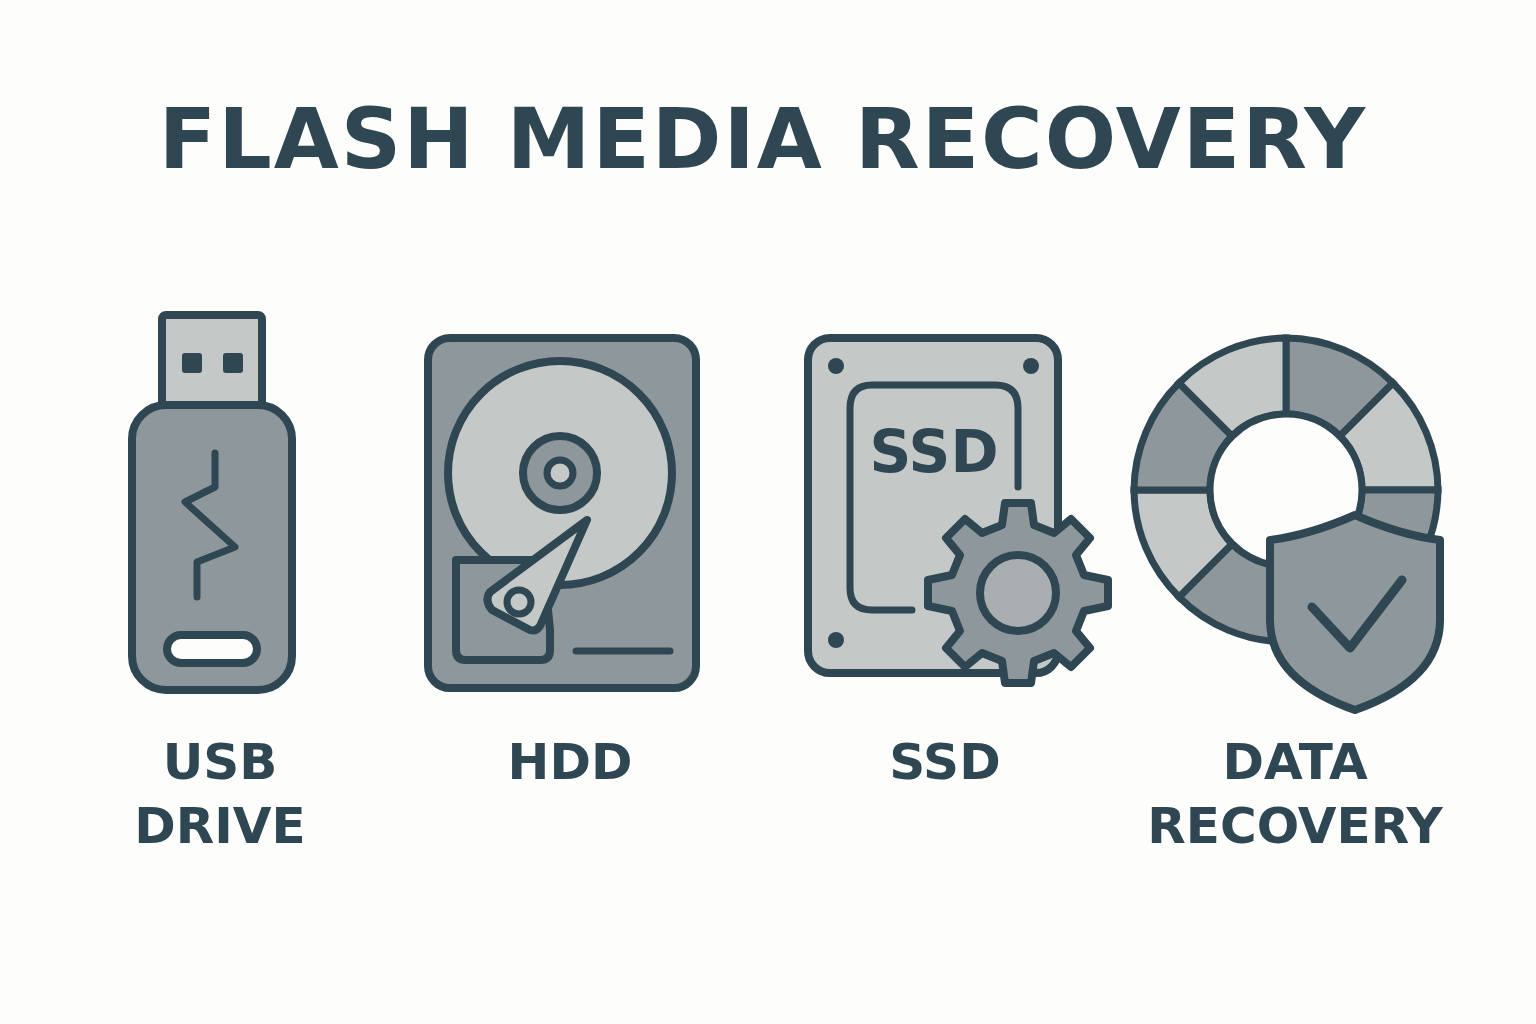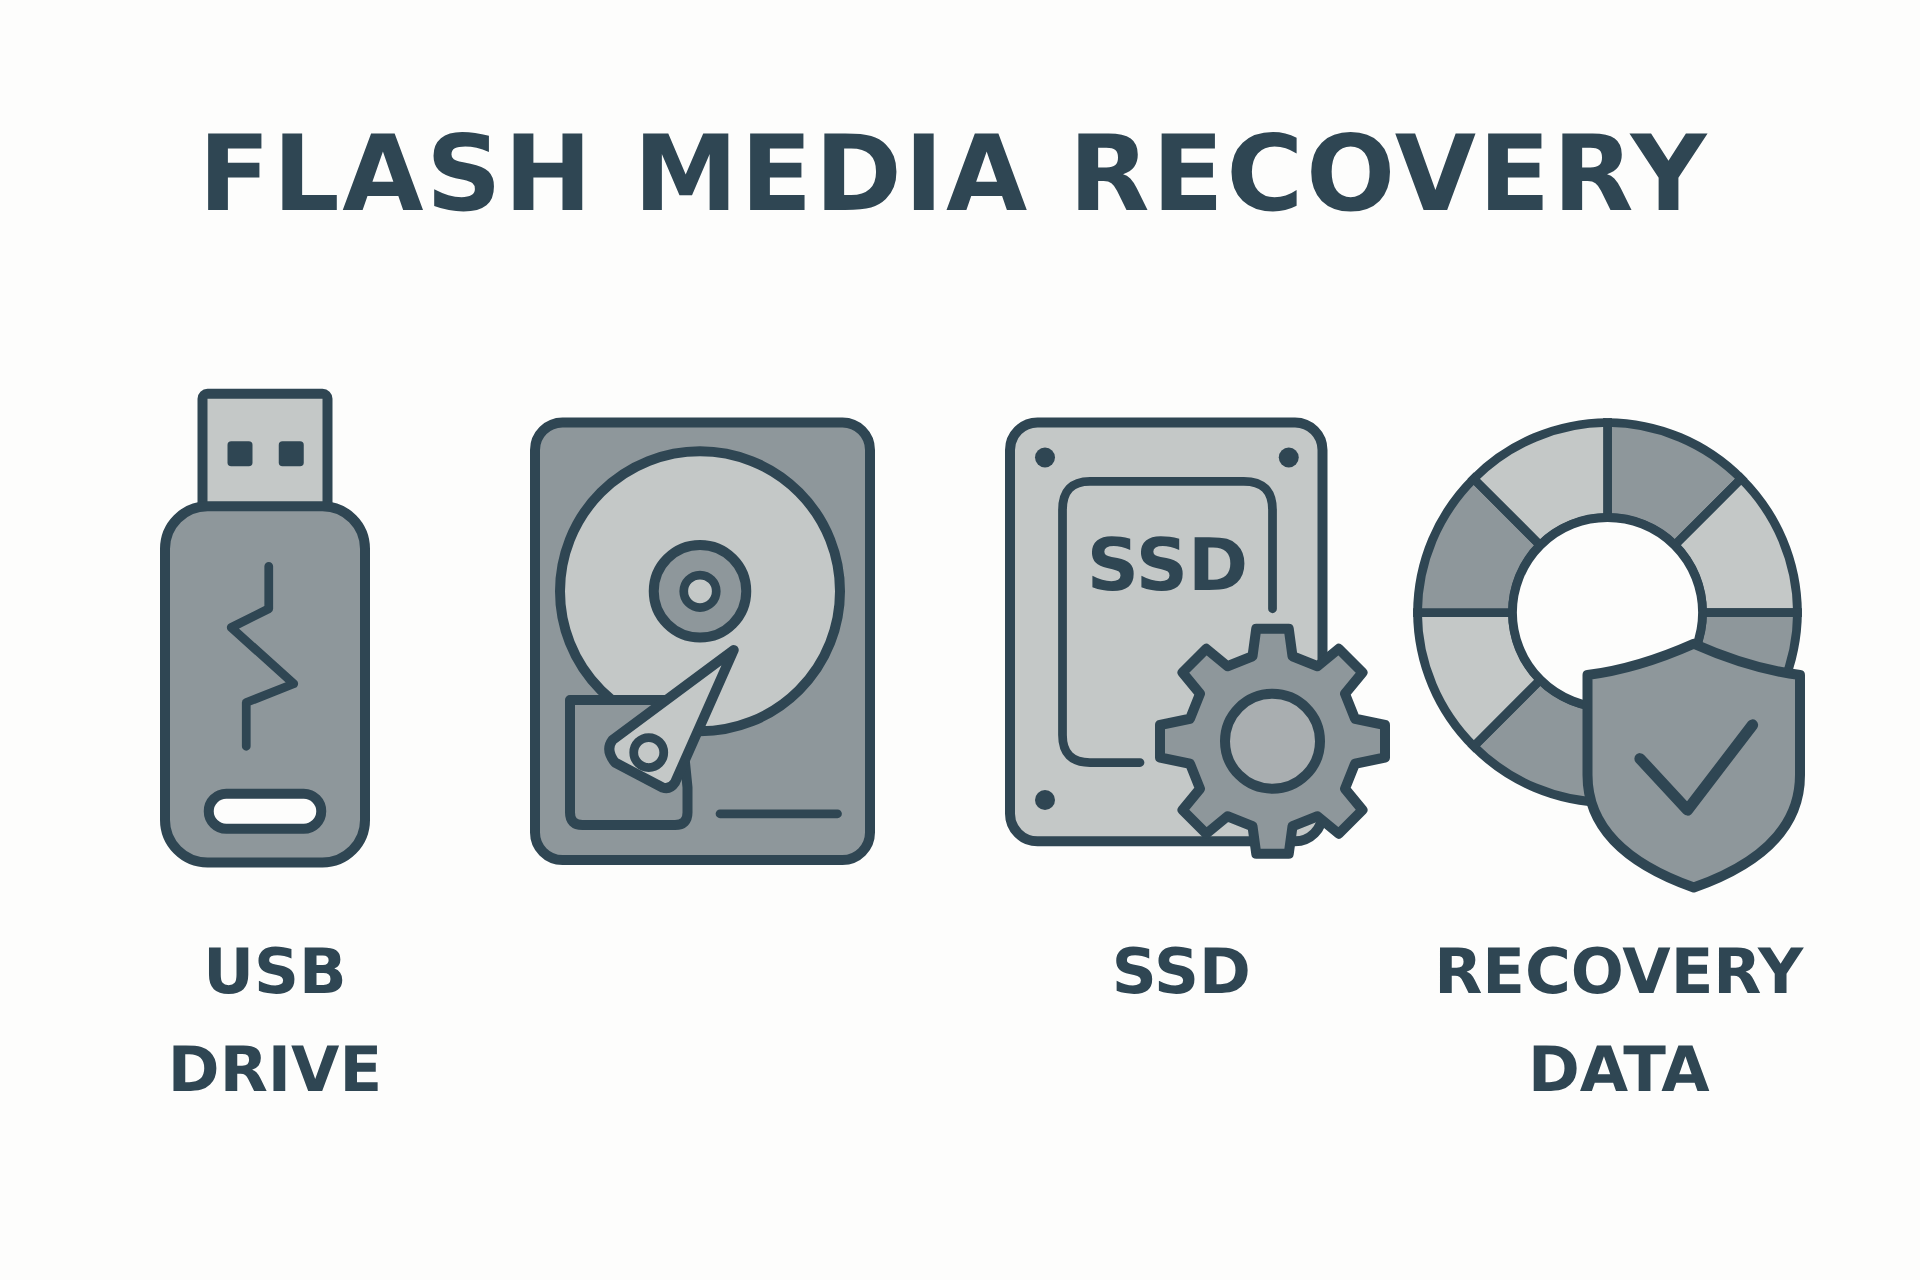--- a/index.html
+++ b/index.html
@@ -1,20 +1,20 @@
 <!DOCTYPE html>
 <html><head>
 <meta charset="utf-8">
 <style>
   html,body{margin:0;padding:0;}
   body{width:1536px;height:1024px;background:#fdfdfc;position:relative;overflow:hidden;font-family:"DejaVu Sans","Liberation Sans",sans-serif;}
   .title{position:absolute;left:0;right:0;top:90px;text-align:center;font-size:84px;font-weight:bold;color:#2f4653;letter-spacing:2px;margin-left:-10px;}
   .icon{position:absolute;}
   .label{position:absolute;text-align:center;font-weight:bold;color:#2f4653;font-size:50px;line-height:64px;}
-  .label span{display:block;margin-top:15px;}
+  .label span{display:block;}
 </style>
 </head>
 <body>
 
 <div class="title">FLASH MEDIA RECOVERY</div>
 
 <svg class="icon" style="left:120px;top:305px" width="190" height="395" viewBox="0 0 190 395">
   <rect x="42" y="10" width="100" height="95" rx="4" fill="#c4c8c7" stroke="#2f4653" stroke-width="8"></rect>
   <rect x="62" y="48" width="20" height="20" rx="3" fill="#2f4653"></rect>
   <rect x="103" y="48" width="20" height="20" rx="3" fill="#2f4653"></rect>
@@ -60,20 +60,21 @@
   </g>
   <path d="M150,210 Q190,205 235,185 Q280,205 320,210 V290 Q320,350 235,380 Q150,350 150,290 Z" fill="#8e979b" stroke="#2f4653" stroke-width="8" stroke-linejoin="round"></path>
   <polyline points="192,277 230,318 282,250" fill="none" stroke="#2f4653" stroke-width="9" stroke-linecap="round" stroke-linejoin="round"></polyline>
 </svg>
 
 <div class="label" style="left:95px;top:730px;width:250px">
   <span>USB</span>
   <span>DRIVE</span>
 </div>
 <div class="label" style="left:410px;top:730px;width:320px">
+  <span>HDD</span>
 </div>
 <div class="label" style="left:815px;top:730px;width:260px">
   <span>SSD</span>
 </div>
 <div class="label" style="left:1130px;top:730px;width:330px">
+  <span>DATA</span>
   <span>RECOVERY</span>
-  <span>DATA</span>
 </div>
 
 </body></html>

